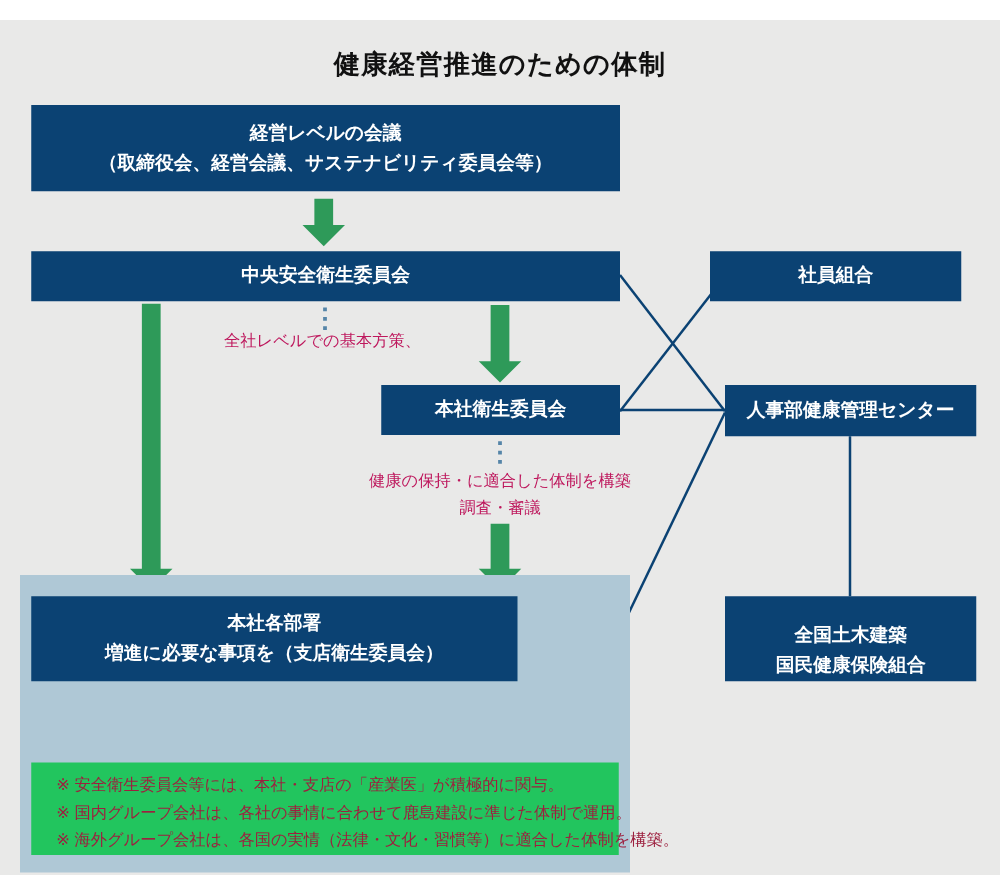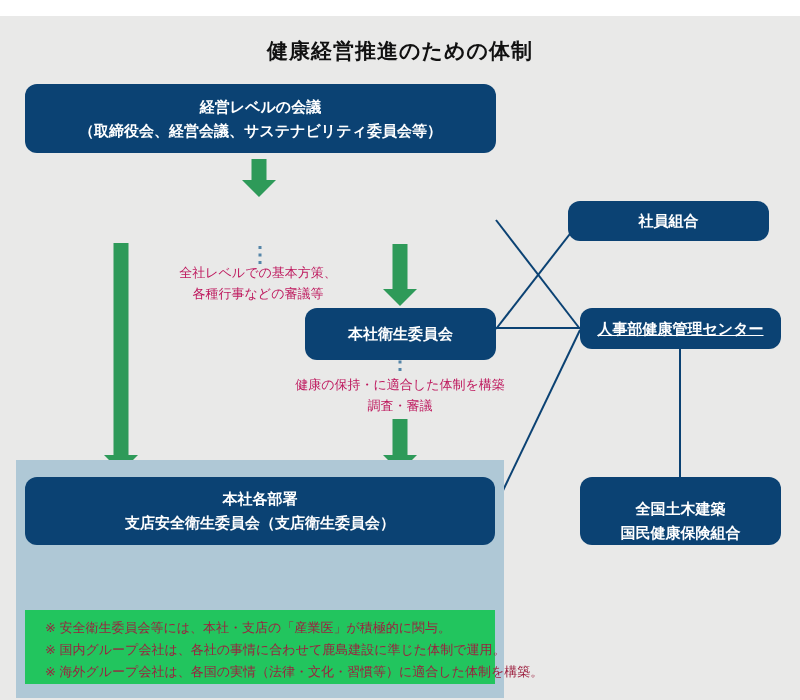--- a/index.html
+++ b/index.html
@@ -32,21 +32,20 @@
     position:absolute;
     background:var(--navy);
     color:#fff;
     font-weight:bold;
     font-size:15px;
     display:flex;flex-direction:column;
     align-items:center;justify-content:center;
     text-align:center;
     line-height:24px;
     box-sizing:border-box;
-    border-radius:12px;
   }
   .bigbox{
     position:absolute;
     left:16px;top:444px;width:488px;height:238px;
     background:var(--light-blue);
   }
   .caption{
     position:absolute;
     font-size:13px;color:#be185d;
     text-align:center;line-height:21px;
@@ -93,48 +92,50 @@
     <polygon class="garrow" points="392.5,228 407.5,228 407.5,273 417,273 400,290 383,273 392.5,273"></polygon>
     <polygon class="garrow" points="392.5,403 407.5,403 407.5,439 417,439 400,456 383,439 392.5,439"></polygon>
     <polygon class="garrow" points="113.5,227 128.5,227 128.5,439 138,439 121,456 104,439 113.5,439"></polygon>
   </svg>
 
   <div class="nbox" style="left:25px;top:68px;width:471px;height:69px;">
     <div>経営レベルの会議</div>
     <div>（取締役会、経営会議、サステナビリティ委員会等）</div>
   </div>
 
+  <div class="nbox" style="left:25px;top:185px;width:471px;height:40px;">
+    <div>中央安全衛生委員会</div>
+  </div>
 
   <div class="nbox" style="left:568px;top:185px;width:201px;height:40px;justify-content:center;">
     <div>社員組合</div>
   </div>
 
   <div class="caption" style="left:148px;top:246px;width:220px;">
     <div>全社レベルでの基本方策、</div>
-    <div>各種行事などの審議等</div>
   </div>
 
-  <div class="nbox" style="left:305px;top:292px;width:191px;height:52px;">
+  <div class="nbox" style="left:305px;top:292px;width:191px;height:40px;">
     <div>本社衛生委員会</div>
   </div>
 
-  <div class="nbox" style="left:580px;top:292px;width:201px;height:41px;text-decoration:underline;">
+  <div class="nbox" style="left:580px;top:292px;width:201px;height:41px;">
     <div>人事部健康管理センター</div>
   </div>
 
   <div class="caption" style="left:290px;top:358px;width:220px;">
     <div>健康の保持・に適合した体制を構築</div>
     <div>調査・審議</div>
   </div>
 
   <div class="bigbox"></div>
 
-  <div class="nbox" style="left:25px;top:461px;width:470px;height:68px;">
+  <div class="nbox" style="left:25px;top:461px;width:389px;height:68px;">
     <div>本社各部署</div>
-    <div>支店安全衛生委員会（支店衛生委員会）</div>
+    <div>増進に必要な事項を（支店衛生委員会）</div>
   </div>
 
 
   <div class="notes">
     <div>※ 安全衛生委員会等には、本社・支店の「産業医」が積極的に関与。</div>
     <div>※ 国内グループ会社は、各社の事情に合わせて鹿島建設に準じた体制で運用。</div>
     <div>※ 海外グループ会社は、各国の実情（法律・文化・習慣等）に適合した体制を構築。</div>
   </div>
 
   <div class="nbox" style="left:580px;top:461px;width:201px;height:68px;justify-content:flex-end;">

